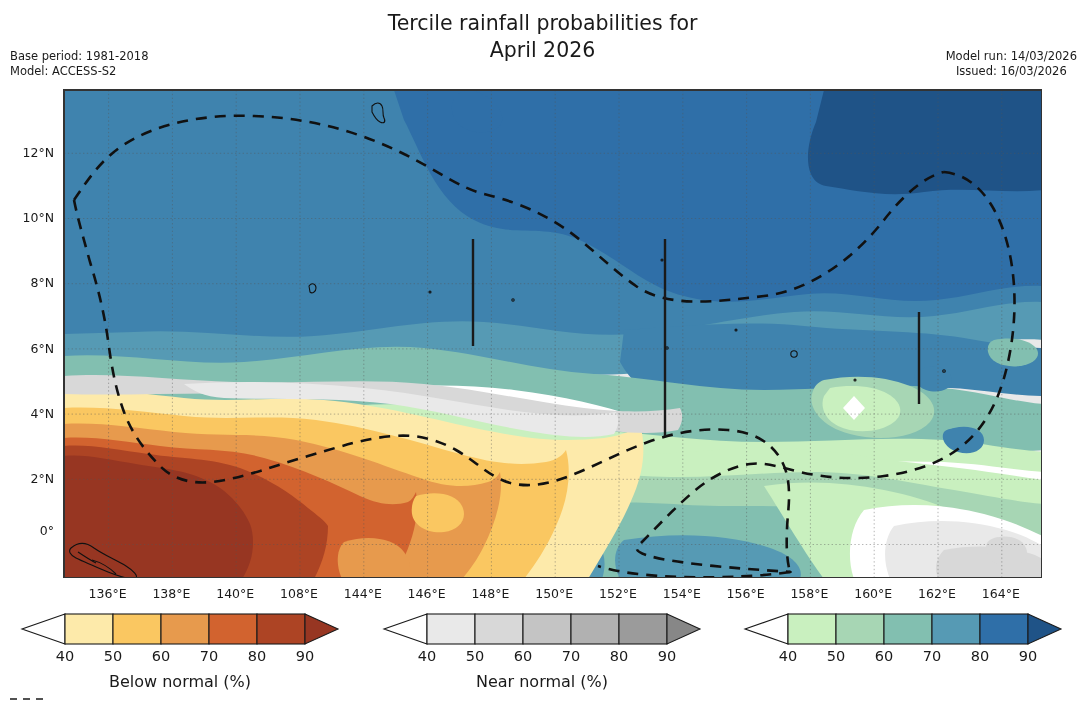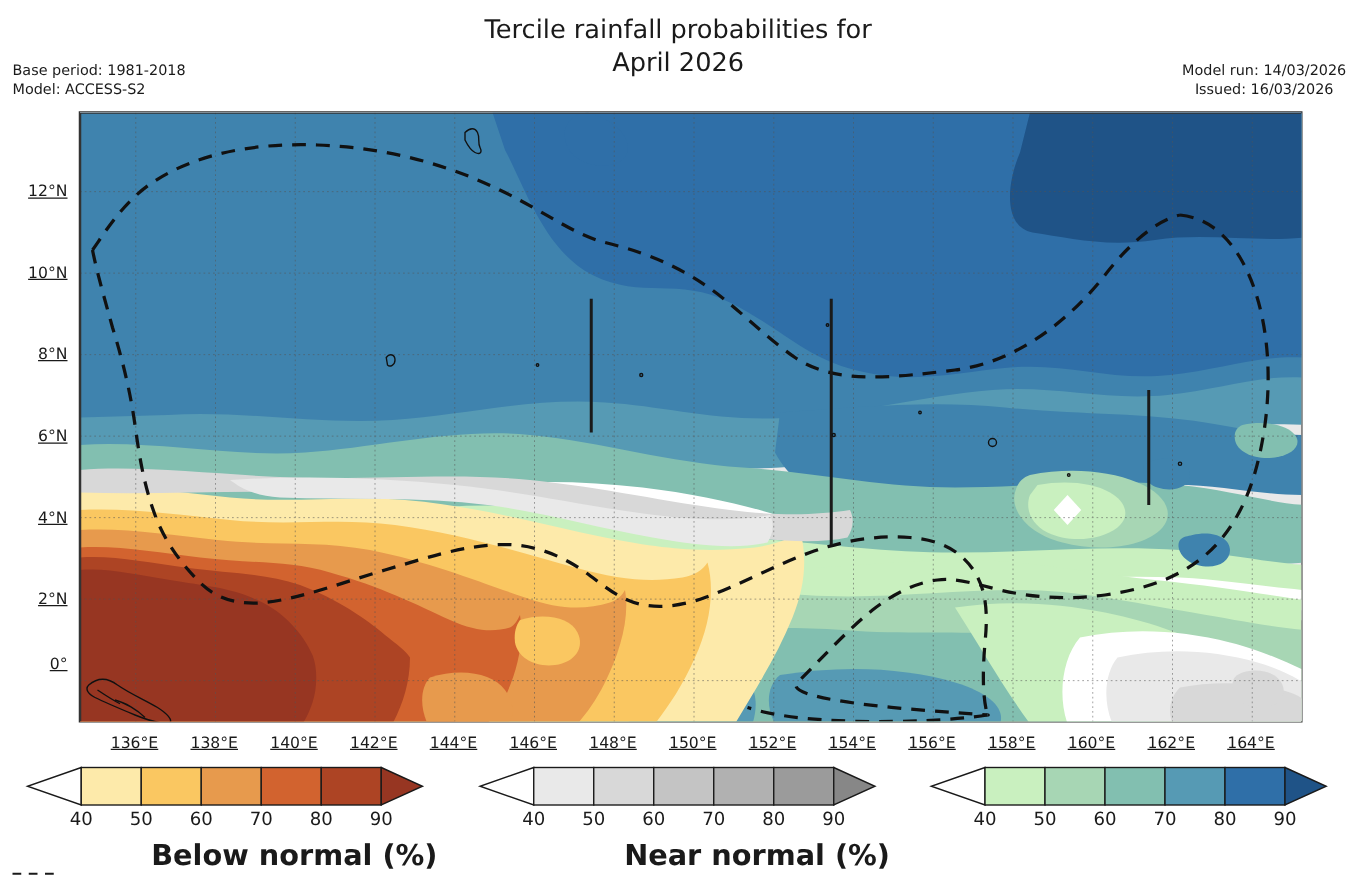--- a/index.html
+++ b/index.html
@@ -51,21 +51,20 @@
     border: 1px solid #333;
     box-sizing: border-box;
   }
   #map-svg { position: absolute; left: 0; top: 0; }
 
   .ytick, .xtick {
     position: absolute;
     font-size: 12.5px;
     color: #1a1a1a;
     white-space: nowrap;
-    text-decoration: underline;
   }
   .ytick { right: 1031px; text-align: right; }
   .xtick { transform: translateX(-50%); top: 586px; }
 
   
   .cbar-group { position: absolute; top: 612px; }
   .cbar-svg { display: block; }
   .cbar-ticks {
     position: relative;
     height: 20px;
@@ -73,25 +72,24 @@
   .cbar-tick {
     position: absolute;
     font-size: 14.5px;
     color: #1a1a1a;
     transform: translateX(-50%);
     top: 0;
   }
   .cbar-label {
     position: absolute;
     width: 100%;
-    text-align: right;
-    font-size: 23px;
+    text-align: center;
+    font-size: 16px;
     color: #1a1a1a;
     top: 60px;
-    font-weight: bold;
   }
 
   
   #footer {
     position: absolute;
     left: 8px; top: 694px;
     font-size: 11.5px;
     color: #1a1a1a;
     white-space: nowrap;
     display: flex;
@@ -351,21 +349,21 @@
 <div class="ytick" style="top:210px;">10°N</div>
 <div class="ytick" style="top:275px;">8°N</div>
 <div class="ytick" style="top:341px;">6°N</div>
 <div class="ytick" style="top:406px;">4°N</div>
 <div class="ytick" style="top:471px;">2°N</div>
 <div class="ytick" style="top:523px;">0°</div>
 
 <div class="xtick" style="left:107.6px;">136°E</div>
 <div class="xtick" style="left:171.4px;">138°E</div>
 <div class="xtick" style="left:235.2px;">140°E</div>
-<div class="xtick" style="left:299.0px;">142°E</div>
+<div class="xtick" style="left:299.0px;">108°E</div>
 <div class="xtick" style="left:362.8px;">144°E</div>
 <div class="xtick" style="left:426.6px;">146°E</div>
 <div class="xtick" style="left:490.4px;">148°E</div>
 <div class="xtick" style="left:554.2px;">150°E</div>
 <div class="xtick" style="left:618.0px;">152°E</div>
 <div class="xtick" style="left:681.8px;">154°E</div>
 <div class="xtick" style="left:745.6px;">156°E</div>
 <div class="xtick" style="left:809.4px;">158°E</div>
 <div class="xtick" style="left:873.2px;">160°E</div>
 <div class="xtick" style="left:937.0px;">162°E</div>

